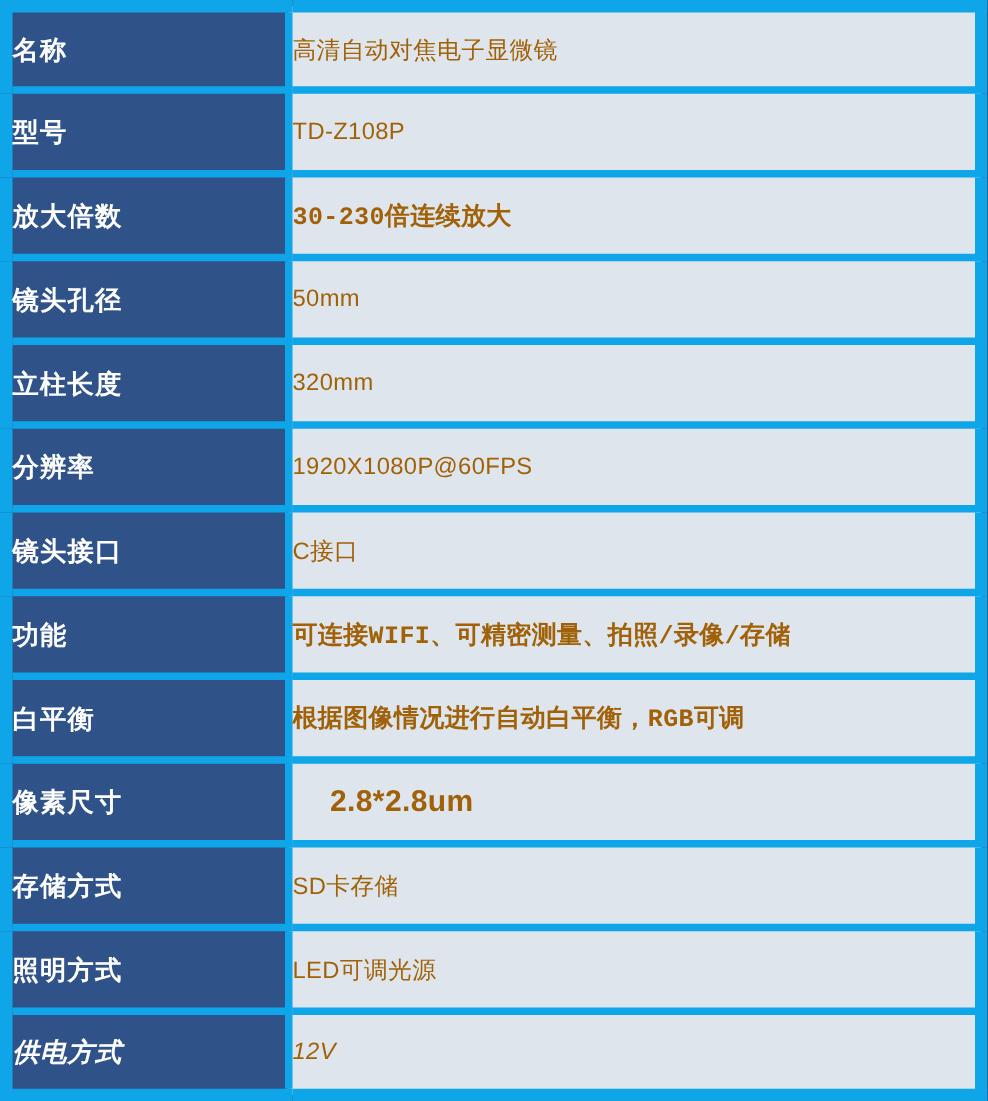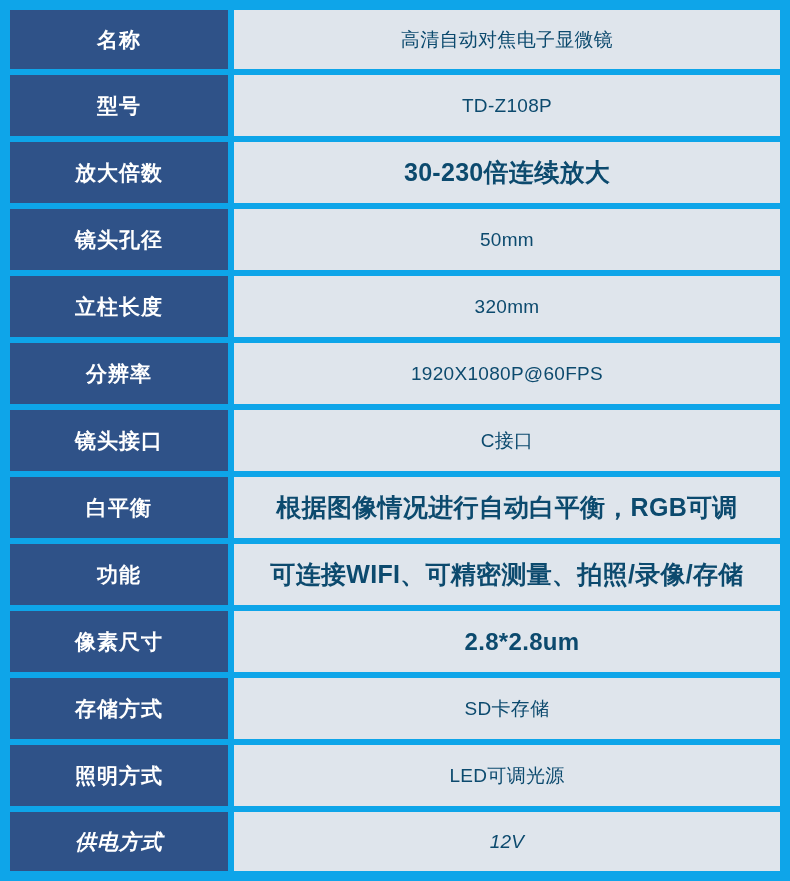--- a/index.html
+++ b/index.html
@@ -17,46 +17,47 @@
     width: 790px;
     height: 881px;
     border-collapse: collapse;
     table-layout: fixed;
   }
   .spec-table tr {
     height: 48.9px;
   }
   .spec-table td {
     border: 6px solid #0ea5e9;
-    text-align: center;
+    text-align: left;
     vertical-align: middle;
     padding: 0;
   }
   td.label-cell {
     width: 218px;
     background: #2f5288;
     color: #ffffff;
     font-size: 21px;
     font-weight: bold;
     letter-spacing: 1px;
   }
   td.value-cell {
     background: #dfe5ec;
-    color: #0c4a6e;
+    color: #a16207;
     font-size: 19px;
     letter-spacing: 0.3px;
   }
   td.value-cell.big {
     font-size: 24px;
     font-weight: bold;
     padding-left: 30px;
   }
   td.value-cell.semi {
-    font-size: 25px;
+    font-size: 20px;
     font-weight: bold;
+    font-family: Liberation Mono, monospace;
   }
   
   .spec-table tr:first-child td {
     border-top-width: 10px;
   }
   .spec-table tr:last-child td {
     border-bottom-width: 10px;
     font-style: italic;
   }
   .spec-table td:first-child {
@@ -93,26 +94,26 @@
       </tr>
       <tr>
         <td class="label-cell">分辨率</td>
         <td class="value-cell">1920X1080P@60FPS</td>
       </tr>
       <tr>
         <td class="label-cell">镜头接口</td>
         <td class="value-cell">C接口</td>
       </tr>
       <tr>
+        <td class="label-cell">功能</td>
+        <td class="value-cell semi">可连接WIFI、可精密测量、拍照/录像/存储</td>
+      </tr>
+      <tr>
         <td class="label-cell">白平衡</td>
         <td class="value-cell semi">根据图像情况进行自动白平衡，RGB可调</td>
-      </tr>
-      <tr>
-        <td class="label-cell">功能</td>
-        <td class="value-cell semi">可连接WIFI、可精密测量、拍照/录像/存储</td>
       </tr>
       <tr>
         <td class="label-cell">像素尺寸</td>
         <td class="value-cell big">2.8*2.8um</td>
       </tr>
       <tr>
         <td class="label-cell">存储方式</td>
         <td class="value-cell">SD卡存储</td>
       </tr>
       <tr>

